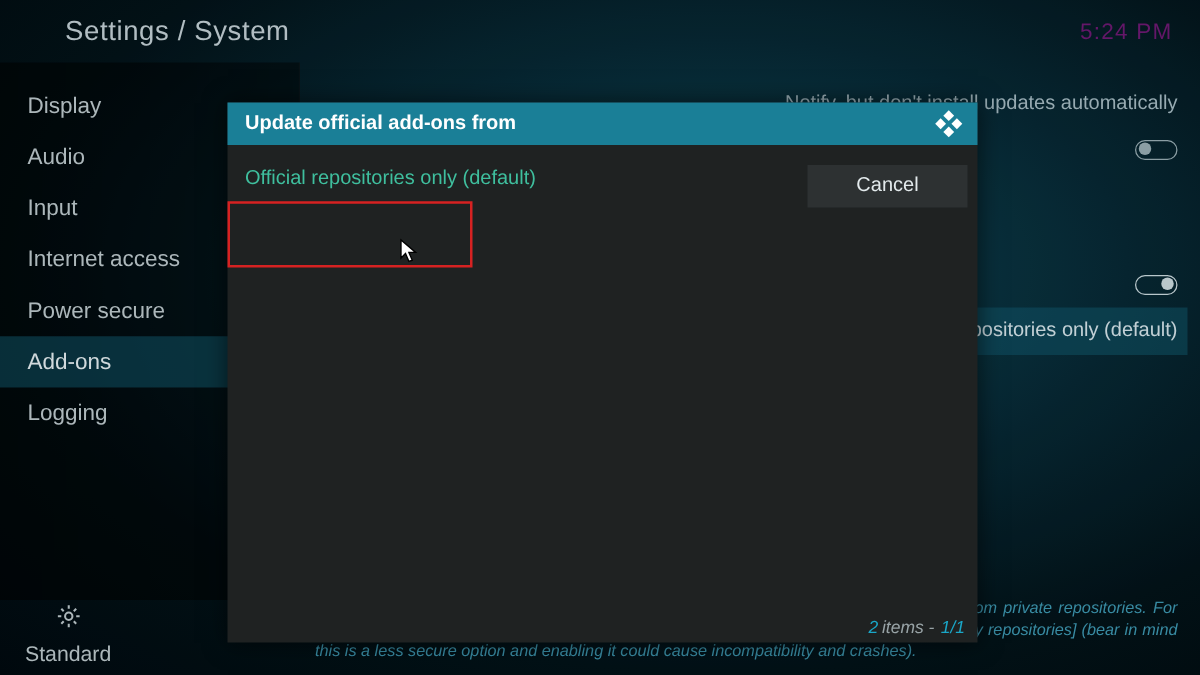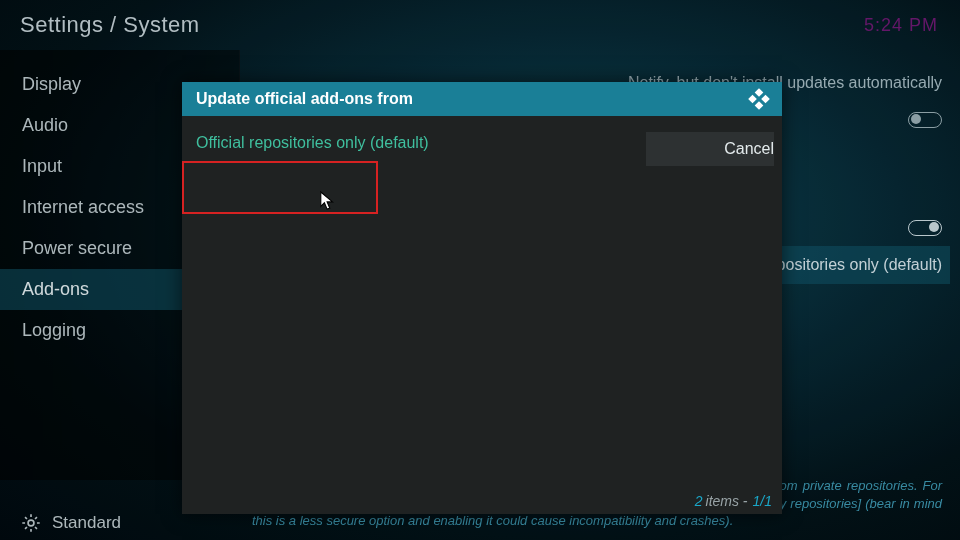--- a/index.html
+++ b/index.html
@@ -11,20 +11,21 @@
     position: relative;
   }
 
   
   .topbar {
     display: flex;
     justify-content: space-between;
     align-items: center;
     height: 50px;
     padding: 0 22px 0 20px;
+    margin-left: 32px;
   }
   .breadcrumb {
     font-size: 22px;
     font-weight: 300;
     color: #c6d3d8;
     letter-spacing: 0.5px;
   }
   .clock {
     font-size: 18px;
     font-weight: 400;
@@ -111,20 +112,21 @@
   .bottom-level {
     position: absolute;
     bottom: 6px;
     left: 20px;
     display: flex;
     align-items: center;
     gap: 10px;
     color: #c0ccd0;
     font-size: 17px;
     z-index: 4;
+    flex-direction: column;
   }
   .gear {
     width: 22px; height: 22px;
   }
   .desc-box {
     position: absolute;
     left: 240px;
     right: 6px;
     bottom: 2px;
     padding: 8px 12px;
@@ -217,21 +219,21 @@
     position: absolute;
     left: 646px;
     top: 132px;
     width: 128px;
     height: 34px;
     background: #2d3132;
     color: #e3eaec;
     font-size: 16px;
     display: flex;
     align-items: center;
-    justify-content: flex-end;
+    justify-content: center;
     cursor: pointer;
     z-index: 10;
   }
 
   
   .cursor {
     position: absolute;
     left: 319px;
     top: 190px;
     z-index: 30;

